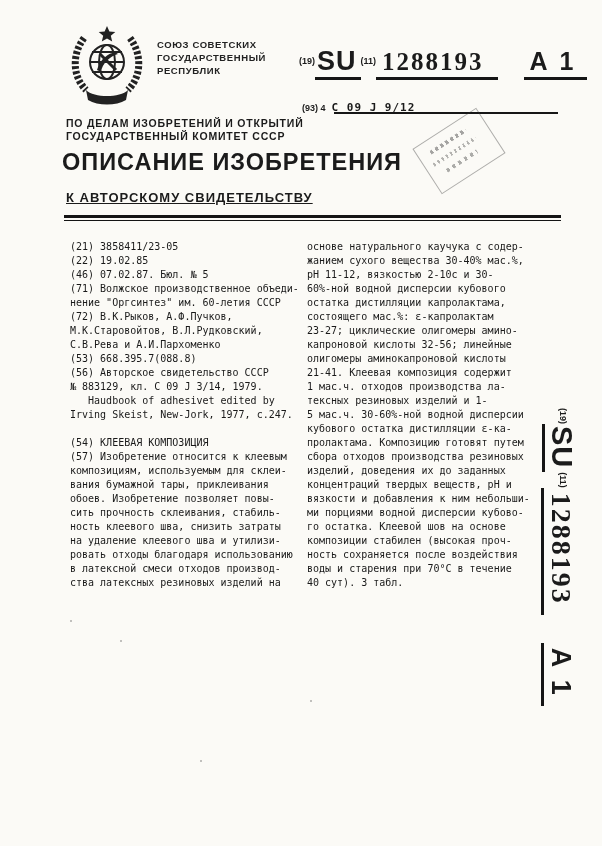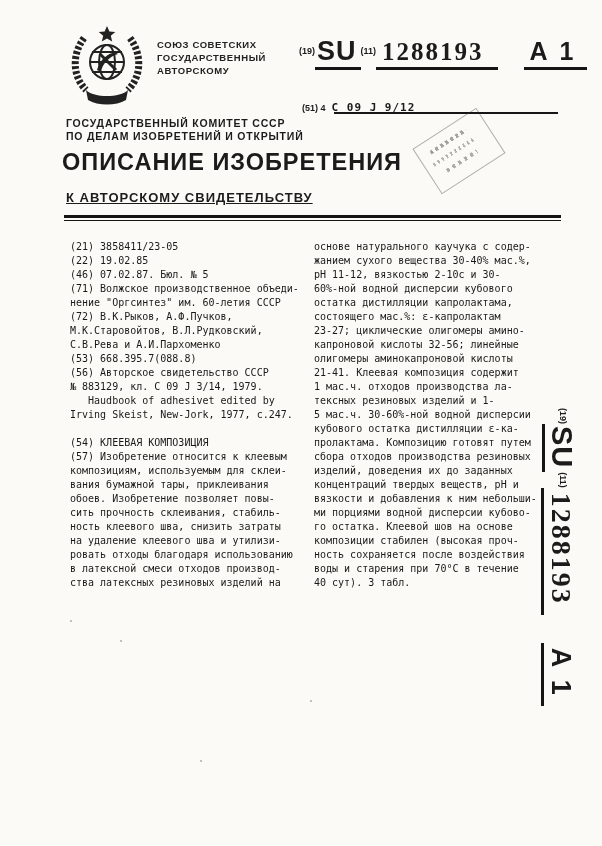--- a/index.html
+++ b/index.html
@@ -5,21 +5,21 @@
   html,body{margin:0;padding:0;background:#e8e6e1;}
   .page{
     position:relative;width:602px;height:846px;margin:0 auto;
     background:#fbfaf6;color:#1b1b1b;overflow:hidden;
     font-family:"Liberation Sans",sans-serif;
   }
   
   .emblem{position:absolute;left:66px;top:24px;width:82px;height:86px;}
   .union{position:absolute;left:157px;top:38px;font-size:9.5px;font-weight:bold;
          letter-spacing:.6px;line-height:13px;color:#222;}
-  .publine{position:absolute;left:299px;top:36px;white-space:nowrap;}
+  .publine{position:absolute;left:299px;top:46px;white-space:nowrap;}
   .code-small{font-size:9px;font-weight:bold;vertical-align:6px;letter-spacing:0;}
   .su-big{font-size:27px;font-weight:bold;border-bottom:3px solid #151515;
           padding:0 4px 1px 2px;letter-spacing:1px;}
   .num-big{font-family:"Liberation Serif",serif;font-size:25px;font-weight:bold;
            border-bottom:3px solid #151515;padding:0 14px 2px 6px;letter-spacing:2px;}
   .kind-big{font-size:25px;font-weight:bold;border-bottom:3px solid #151515;
             padding:0 10px 2px 6px;letter-spacing:3px;margin-left:26px;}
   .ipcline{position:absolute;left:302px;top:97px;white-space:nowrap;}
   .ipc-label{font-size:9px;font-weight:bold;}
   .ipc-class{font-family:"DejaVu Sans Mono",monospace;font-size:11px;font-weight:bold;
@@ -39,21 +39,21 @@
              background:repeating-linear-gradient(90deg,rgba(40,40,40,.45) 0 2px,transparent 2px 5px);}
   .stamp .s3{position:absolute;left:16px;top:34px;width:36px;height:4px;
              background:repeating-linear-gradient(90deg,rgba(40,40,40,.5) 0 3px,transparent 3px 7px);}
   .thick-rule{position:absolute;left:64px;top:215px;width:497px;height:2px;
               border-top:3px solid #141414;border-bottom:1px solid #141414;}
   
   .col{position:absolute;top:240px;width:236px;
        font-family:"DejaVu Sans Mono",monospace;font-size:10px;line-height:14px;
        white-space:pre;color:#191919;}
   .col-left{left:70px;}
-  .col-right{left:314px;}
+  .col-right{left:307px;}
   .line{height:14px;}
   
   .vpub{position:absolute;left:578px;top:408px;width:282px;height:46px;
         transform:rotate(90deg);transform-origin:0 0;white-space:nowrap;}
   .v-small{font-size:9px;font-weight:bold;vertical-align:8px;}
   .v-su{font-size:29px;font-weight:bold;border-bottom:3px solid #151515;
         padding:0 4px 1px 2px;letter-spacing:1px;}
   .v-num{font-family:"Liberation Serif",serif;font-size:28px;font-weight:bold;
          border-bottom:3px solid #151515;padding:0 10px 2px 5px;letter-spacing:2px;}
   .v-kind{font-size:27px;font-weight:bold;border-bottom:3px solid #151515;
@@ -78,35 +78,35 @@
         <path d="M34,30 L50,46" stroke-width="3"></path>
       </g>
       <path d="M41,2 l2.4,5.4 5.9,.5 -4.5,3.9 1.4,5.8 -5.2,-3.1 -5.2,3.1 1.4,-5.8 -4.5,-3.9 5.9,-.5 Z" fill="#222"></path>
       <path d="M20,66 C28,74 54,74 62,66 L60,76 C50,82 32,82 22,76 Z" fill="#222"></path>
     </svg>
   </div>
 
   <div class="union">
       <div class="uline">СОЮЗ СОВЕТСКИХ</div>
       <div class="uline">ГОСУДАРСТВЕННЫЙ</div>
-      <div class="uline">АВТОРСКОМУ</div>
+      <div class="uline">РЕСПУБЛИК</div>
     </div>
 
   <div class="publine">
     <span class="code-small">(19)</span><span class="su-big">SU</span><span class="code-small">(11)</span><span class="num-big">1288193</span><span class="kind-big">A 1</span>
   </div>
 
   <div class="ipcline">
-    <span class="ipc-label">(51) 4</span><span class="ipc-class">C 09 J 9/12</span>
+    <span class="ipc-label">(93) 4</span><span class="ipc-class">C 09 J 9/12</span>
   </div>
   <div class="ipc-rule"></div>
 
   <div class="committee">
+      <div class="cline">ПО ДЕЛАМ ИЗОБРЕТЕНИЙ И ОТКРЫТИЙ</div>
       <div class="cline">ГОСУДАРСТВЕННЫЙ КОМИТЕТ СССР</div>
-      <div class="cline">ПО ДЕЛАМ ИЗОБРЕТЕНИЙ И ОТКРЫТИЙ</div>
     </div>
 
   <div class="stamp">
     <div class="s1"></div>
       <div class="s2"></div>
       <div class="s3"></div>
   </div>
 
   <div class="doc-title">ОПИСАНИЕ ИЗОБРЕТЕНИЯ</div>
   <div class="doc-subtitle">К АВТОРСКОМУ СВИДЕТЕЛЬСТВУ</div>

